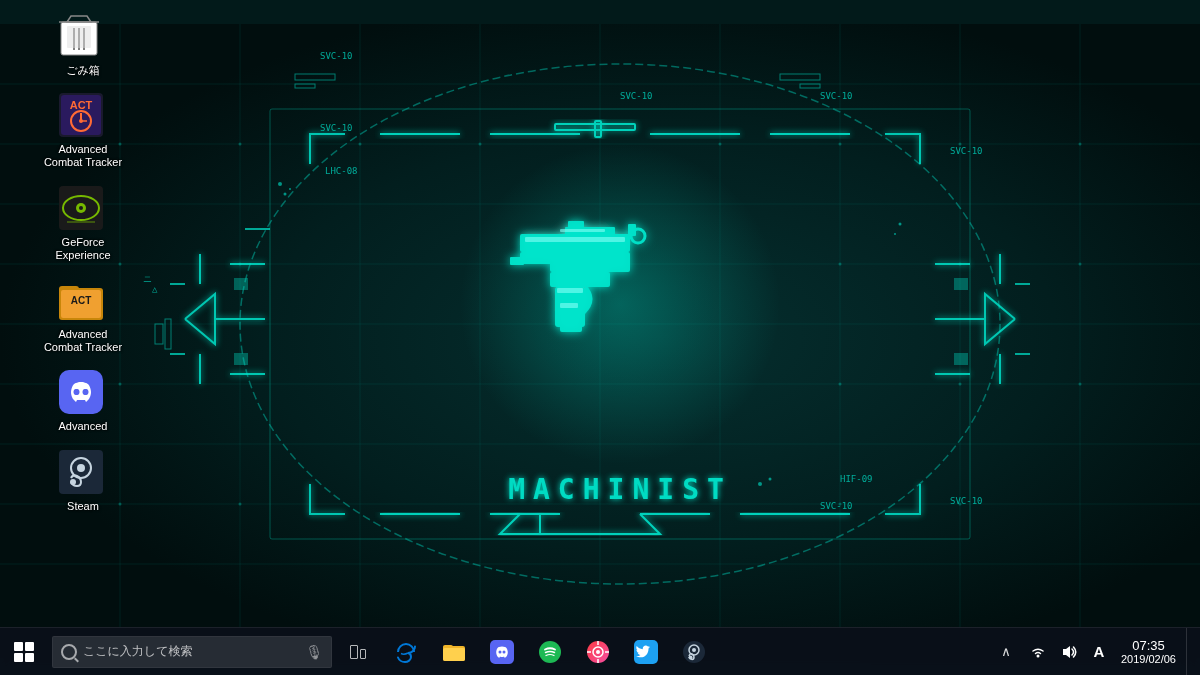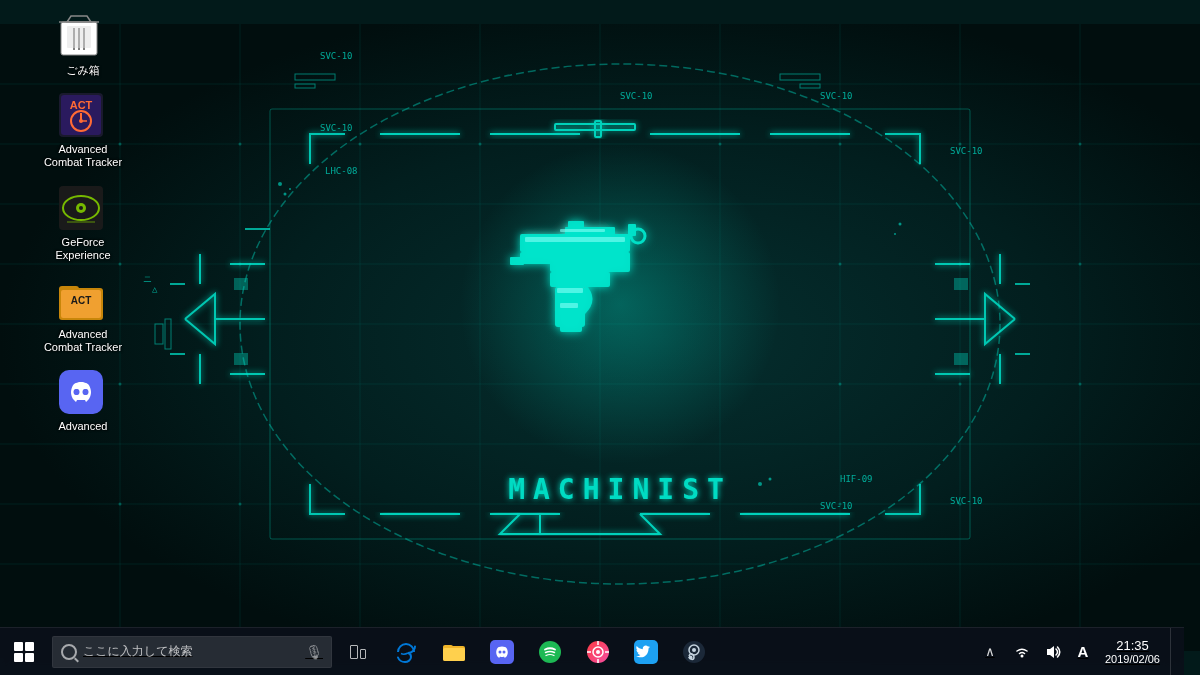--- a/index.html
+++ b/index.html
@@ -72,29 +72,28 @@
       line-height: 1.2;
       max-width: 85px;
       word-break: break-word;
     }
 
     
     #taskbar {
       position: absolute;
       bottom: 0;
       left: 0;
-      right: 16px;
+      right: 0;
       height: 48px;
       background: rgba(10, 15, 25, 0.92);
       backdrop-filter: blur(10px);
       display: flex;
       align-items: center;
       z-index: 100;
       border-top: 1px solid rgba(255,255,255,0.08);
-      text-decoration: underline;
     }
 
     #start-button {
       width: 48px;
       height: 48px;
       display: flex;
       align-items: center;
       justify-content: center;
       cursor: pointer;
       flex-shrink: 0;
@@ -557,20 +556,34 @@
           <path d="M15,14 C15,14 18,12 22,12 C26,12 29,14 29,14 C31,16 32,20 32,22 C32,26 30,29 30,29 L27,32 L26,30 C24,30 22,30 22,30 C22,30 20,30 18,30 L17,32 L14,29 C14,29 12,26 12,22 C12,20 13,16 15,14 Z" fill="white"></path>
           <circle cx="17.5" cy="22" r="3" fill="#5865F2"></circle>
           <circle cx="26.5" cy="22" r="3" fill="#5865F2"></circle>
           <ellipse cx="17.5" cy="22" rx="2.5" ry="3" fill="#5865F2"></ellipse>
           <ellipse cx="26.5" cy="22" rx="2.5" ry="3" fill="#5865F2"></ellipse>
         </svg>
       </div>
       <span class="icon-label">Advanced</span>
     </div>
 
+    <div class="desktop-icon">
+      <div class="icon-img">
+        <svg width="44" height="44" viewBox="0 0 44 44">
+          <rect width="44" height="44" rx="4" fill="#1b2838"></rect>
+
+          <circle cx="22" cy="18" r="10" fill="none" stroke="#c6d4df" stroke-width="2"></circle>
+          <circle cx="22" cy="18" r="4" fill="#c6d4df"></circle>
+
+          <path d="M12,28 Q14,24 18,26 Q22,28 22,32 Q22,36 18,36 Q14,36 12,32" fill="none" stroke="#c6d4df" stroke-width="2"></path>
+          <circle cx="14" cy="32" r="3" fill="#c6d4df"></circle>
+        </svg>
+      </div>
+      <span class="icon-label">Steam</span>
+    </div>
 
   </div>
 
   <div id="taskbar">
 
     <div id="start-button">
       <div class="start-icon">
         <div></div>
           <div></div>
           <div></div>
@@ -685,21 +698,21 @@
           <path d="M10,5 Q13,8 10,11" fill="none" stroke="white" stroke-width="1.5" stroke-linecap="round"></path>
           <path d="M11.5,3 Q16,8 11.5,13" fill="none" stroke="white" stroke-width="1.5" stroke-linecap="round"></path>
         </svg>
       </div>
 
       <div class="tray-icon" style="font-size:15px; font-weight:bold; color:white; width:24px;">
         <span>A</span>
       </div>
 
       <div id="clock-area">
-        <span id="clock-time">21:35</span>
+        <span id="clock-time">07:35</span>
         <span id="clock-date">2019/02/06</span>
       </div>
 
       <div id="show-desktop-btn"></div>
 
     </div>
   </div>
 
 </div>
 

